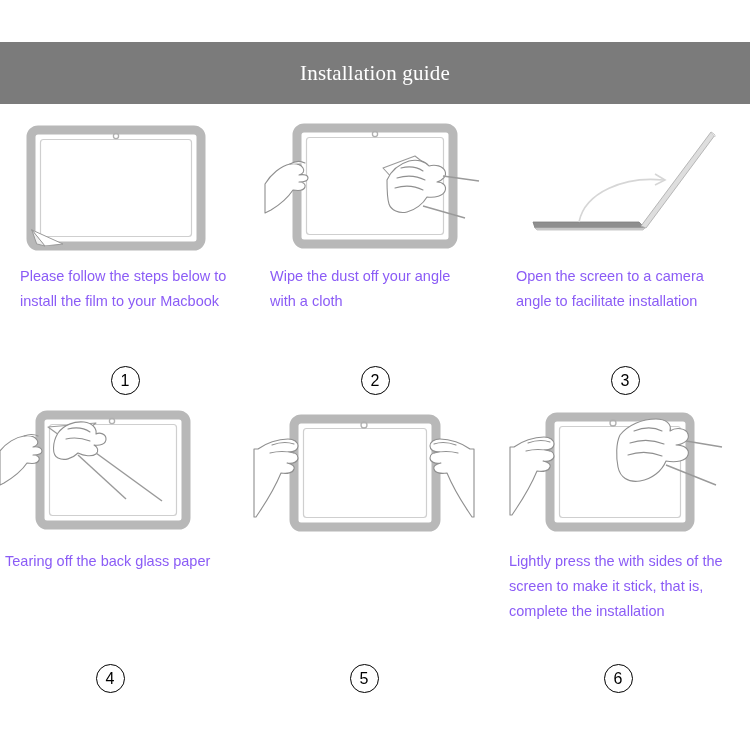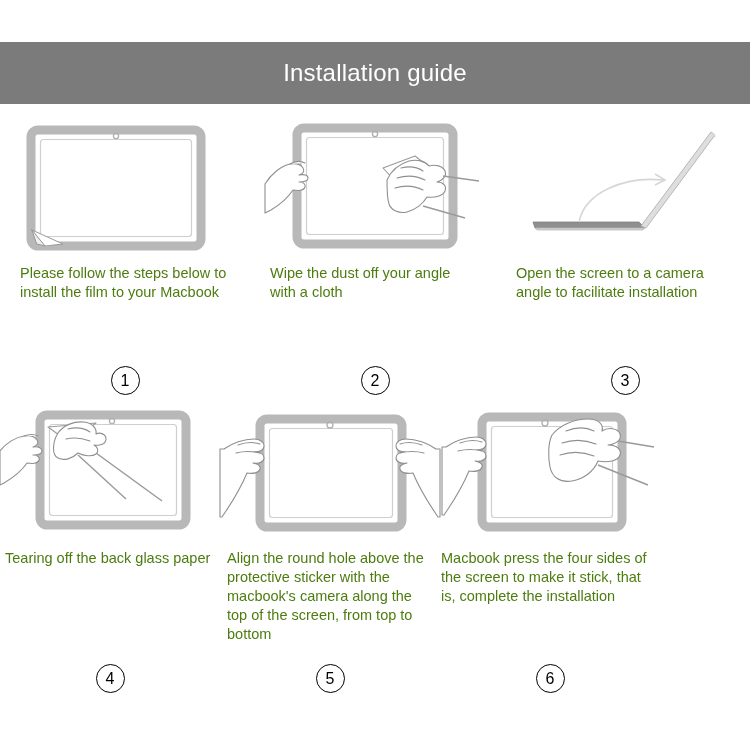--- a/index.html
+++ b/index.html
@@ -28,24 +28,25 @@
     top: 42px;
     width: 750px;
     height: 62px;
     background: #7b7b7b;
     display: flex;
     align-items: center;
     justify-content: center;
   }
   .header-title {
     color: #ffffff;
-    font-size: 24px;
+    font-size: 21px;
     font-weight: 400;
     letter-spacing: 0.2px;
     line-height: 1;
+    font-family: Liberation Serif, serif;
   }
 
   
   .steps-grid {
     position: absolute;
     left: 0;
     top: 118px;
     width: 750px;
     display: flex;
     flex-wrap: wrap;
@@ -69,22 +70,22 @@
     display: block;
     width: 220px;
     height: 130px;
     overflow: visible;
   }
 
   .caption {
     width: 210px;
     margin-top: 16px;
     font-size: 14.5px;
-    line-height: 19px;
-    color: #4d7c0f;
+    line-height: 25px;
+    color: #8b5cf6;
     text-align: left;
   }
   .cell-3 .caption,
   .cell-6 .caption { width: 218px; }
   .cell-5 .caption { width: 206px; }
 
   .badge-wrap {
     margin-top: auto;
     padding-bottom: 6px;
     display: flex;
@@ -193,21 +194,21 @@
             <path class="arrow-line" d="M140 56 L150 62 L140 67" style="stroke:#d6d6d6;stroke-width:1.6"></path>
           </svg>
         </div>
         <div class="caption">Open the screen to a camera angle to facilitate installation</div>
         <div class="badge-wrap">
           <div class="badge">3</div>
         </div>
       </div>
     </div>
 
-    <div class="row-2" style="display:flex;width:615px;">
+    <div class="row-2" style="display:flex;width:615px;gap:34px;">
 
       <div class="step-cell cell-4">
         <div class="art-box">
           <svg viewBox="0 0 220 130" xmlns="http://www.w3.org/2000/svg">
             <rect class="frame-outer" x="40" y="12" width="146" height="110" rx="7"></rect>
             <rect class="frame-inner" x="49.5" y="21.5" width="127" height="91" rx="3"></rect>
             <circle class="cam-dot" cx="112" cy="18" r="2.6"></circle>
 
             <path class="hand-line" d="M0 48 C6 40 16 34 24 33 C30 32 35 34 37 37 C39 40 37 43 33 44
                                        C38 43 42 45 42 48 C42 51 38 52 33 52 C37 52 40 54 39 57
@@ -245,21 +246,20 @@
             <path class="hand-line" d="M18 42 C26 39 34 39 40 41"></path>
             <path class="hand-line" d="M16 50 C24 48 32 48 40 50"></path>
 
             <path class="hand-line" d="M216 46 C208 40 196 36 186 36 C180 36 176 39 176 43 C176 47 180 49 186 49
                                        C180 49 176 51 176 55 C176 59 181 61 187 60 C182 61 179 63 180 66
                                        C181 70 187 71 193 70 C198 82 206 96 214 108 L218 114 L220 114 L220 46 Z"></path>
             <path class="hand-line" d="M202 42 C194 39 186 39 180 41"></path>
             <path class="hand-line" d="M204 50 C196 48 188 48 180 50"></path>
           </svg>
         </div>
-        <div class="caption">Align the round hole above the protective sticker with the macbook's camera along the top of the screen, from top to bottom</div>
         <div class="badge-wrap">
           <div class="badge">5</div>
         </div>
       </div>
 
       <div class="step-cell cell-6">
         <div class="art-box">
           <svg viewBox="0 0 220 130" xmlns="http://www.w3.org/2000/svg">
             <rect class="frame-outer" x="42" y="14" width="140" height="110" rx="7"></rect>
             <rect class="frame-inner" x="51.5" y="23.5" width="121" height="91" rx="3"></rect>
@@ -276,21 +276,21 @@
                                        C176 42 182 46 180 52 C178 58 168 60 158 58
                                        C154 68 144 76 132 78 C120 80 112 74 110 64
                                        C108 54 108 40 112 32 Z"></path>
             <path class="hand-line" d="M126 28 C136 24 146 24 154 28"></path>
             <path class="hand-line" d="M122 40 C134 36 146 37 156 41"></path>
             <path class="hand-line" d="M120 52 C132 48 144 49 154 53"></path>
             <path class="arrow-line" d="M178 38 L214 44" style="stroke:#9a9a9a"></path>
             <path class="arrow-line" d="M158 62 L208 82" style="stroke:#9a9a9a"></path>
           </svg>
         </div>
-        <div class="caption">Macbook press the four sides of the screen to make it stick, that is, complete the installation</div>
+        <div class="caption">Lightly press the with sides of the screen to make it stick, that is, complete the installation</div>
         <div class="badge-wrap">
           <div class="badge">6</div>
         </div>
       </div>
     </div>
 
   </div>
 </div>
 
 </body></html>

